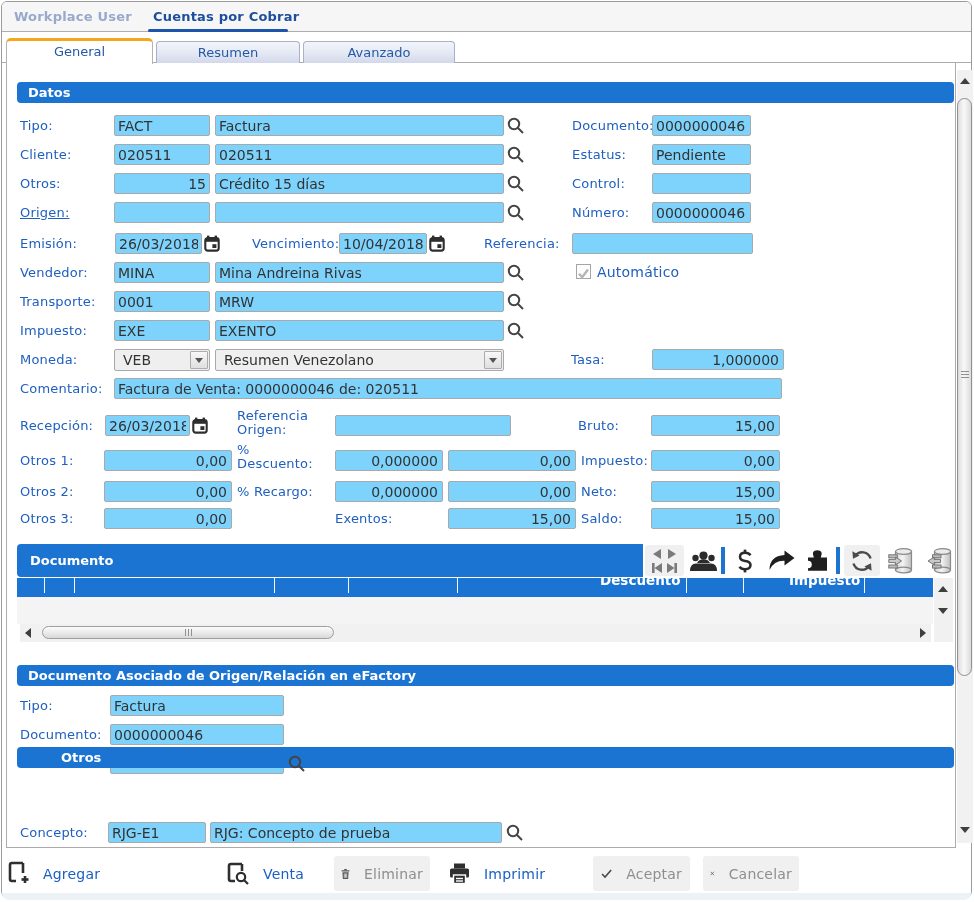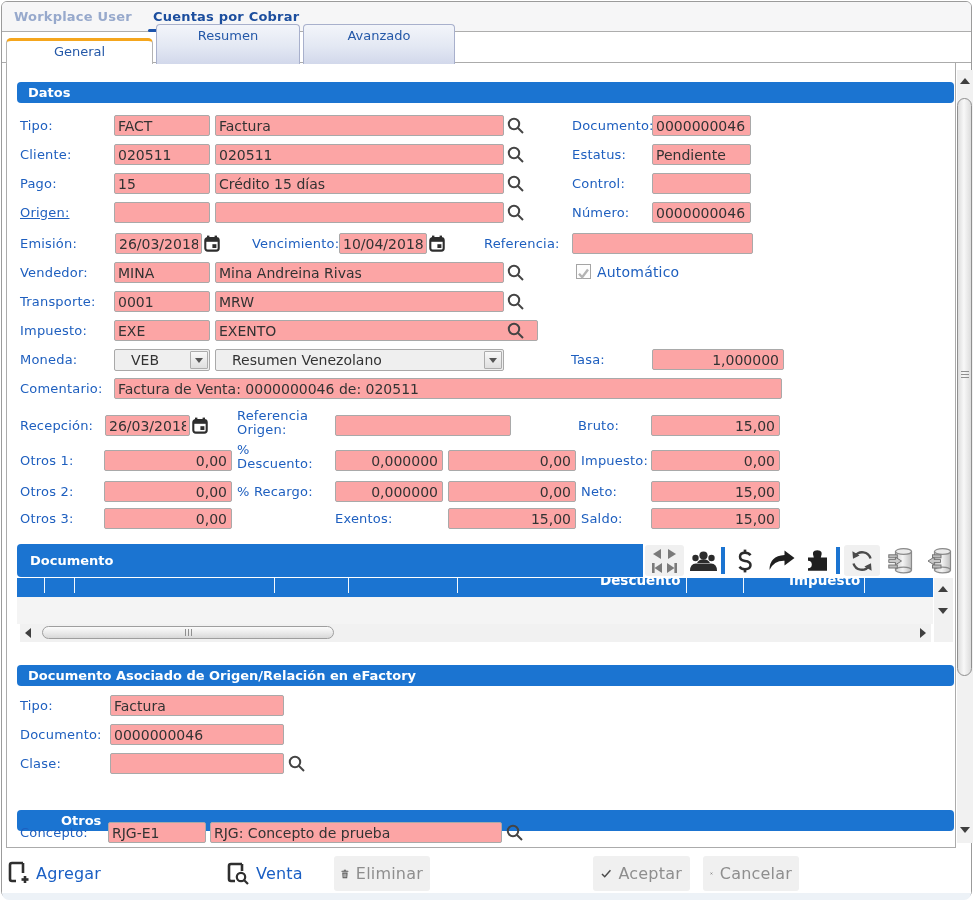--- a/index.html
+++ b/index.html
@@ -13,40 +13,40 @@
   .titlebar { left:2px; top:2px; width:969px; height:30px; background:#F6F6F7; border-bottom:1px solid #ADADAD; border-radius:5px 5px 0 0; }
   .titletab { top:0; height:30px; line-height:30px; font-size:13px; font-weight:bold; letter-spacing:0.2px; cursor:default; }
   .titletab.inactive { left:12px; color:#97A9CC; }
   .titletab.active { left:151px; color:#1C4E9E; }
   .title-underline { left:146px; top:27px; width:140px; height:3px; background:#1D54AC; border-radius:2px; }
 
   
   .subtab-line { left:2px; top:62px; width:969px; height:1px; background:#ABABAB; z-index:1; }
   .tab { text-align:center; font-size:13px; color:#2458A8; cursor:pointer; }
   .tab.active { left:6px; top:38px; width:147px; height:26px; background:#fff; border:1px solid #B3B3B3; border-bottom:none; border-top:3px solid #F5A61D; border-radius:5px 5px 0 0; line-height:21px; z-index:3; }
-  .tab.plain { top:24px; height:40px; background:linear-gradient(180deg,#F3F5FA 0%,#E3E8F3 55%,#D2D8EB 100%); border:1px solid #A8B0CC; border-bottom:none; border-radius:4px 4px 0 0; line-height:21px; z-index:2; }
+  .tab.plain { top:41px; height:22px; background:linear-gradient(180deg,#F3F5FA 0%,#E3E8F3 55%,#D2D8EB 100%); border:1px solid #A8B0CC; border-bottom:none; border-radius:4px 4px 0 0; line-height:21px; z-index:2; }
   #tab-resumen { left:156px; width:144px; }
   #tab-avanzado { left:303px; width:152px; }
 
   
   .panel { left:6px; top:62px; width:950px; height:786px; border:1px solid #ABABAB; border-top:1px solid #ABABAB; background:#fff; z-index:0; }
 
   
   .secbar { left:17px; width:937px; height:21px; background:#1B74D1; border-radius:4px; color:#fff; font-size:13px; font-weight:bold; line-height:21px; padding-left:11px; z-index:2; }
   #bar-datos { top:82px; }
   #bar-renglones { top:544px; height:33px; line-height:33px; border-radius:4px; padding-left:13px; }
   #bar-docasoc { top:665px; }
-  #bar-otros { top:810px;padding-left:44px; }
+  #bar-otros { top:747px;padding-left:44px; }
 
   
   .lbl { color:#1E5FBF; font-size:13px; letter-spacing:0.2px; height:21px; line-height:21px; white-space:nowrap; z-index:2; }
   .lbl2 { color:#1E5FBF; font-size:13px; letter-spacing:0.2px; line-height:14px; z-index:2; }
-  .inp { height:21px; background:#fca5a5; border:1px solid #A9A9A9; border-radius:2px; font-family:"DejaVu Sans", sans-serif; font-size:14px; color:#333; padding:0 3px; z-index:2; outline:none; }
+  .inp { height:21px; background:#7dd3fc; border:1px solid #A9A9A9; border-radius:2px; font-family:"DejaVu Sans", sans-serif; font-size:14px; color:#333; padding:0 3px; z-index:2; outline:none; }
   .inp.num { text-align:right; padding-right:4px; }
-  .selbox { height:22px; background:#EFEFEF; border:1px solid #A9A9A9; border-radius:2px; font-size:14px; color:#333; line-height:20px; padding-left:16px; z-index:2; }
+  .selbox { height:22px; background:#EFEFEF; border:1px solid #A9A9A9; border-radius:2px; font-size:14px; color:#333; line-height:20px; padding-left:8px; z-index:2; }
   .selarrow { position:absolute; right:1px; top:1px; bottom:1px; width:18px; background:linear-gradient(180deg,#F8F8F8,#DFDFDF); border:1px solid #ACACAC; border-radius:1px; }
   .selarrow:after { content:""; position:absolute; left:50%; top:50%; margin:-2px 0 0 -4px; border:4px solid transparent; border-top:5px solid #555; }
   .icon { z-index:3; }
 
   
   .checkbox { width:15px; height:15px; background:#FDFDFD; border:1px solid #A5A5A5; }
 
   
   .grid-header { left:17px; top:578px; width:916px; height:19px; background:#1B74D1; overflow:hidden; z-index:1; }
   .grid-sep { position:absolute; top:0; width:1px; height:15px; background:#FFF; opacity:.95; }
@@ -71,21 +71,21 @@
   .outer-thumb { position:absolute; left:0px; top:28px; width:15px; height:578px; border:1px solid #8F8F8F; border-radius:8px; background:linear-gradient(90deg,#DCDCDC 0%,#F8F8F8 45%,#DCDCDC 100%); }
 
   
   .rtoolbar { left:643px; top:544px; width:311px; height:33px; background:#fff; z-index:3; }
   .rtoolbar > * { position:absolute; }
   .rbtn { background:#F0F0F0; border-radius:3px; display:flex; align-items:center; justify-content:center; }
   .rsep { width:4px; height:27px; background:#1B74D1; top:3px; }
 
   
   .btoolbar { left:2px; top:848px; width:969px; height:45px; background:#fff; }
-  .bbtn { position:absolute; top:8px; height:35px; display:flex; align-items:center; gap:7px; border-radius:3px; padding:0 8px; font-size:16px; letter-spacing:0.2px; cursor:pointer; }
+  .bbtn { position:absolute; top:8px; height:35px; display:flex; align-items:center; gap:14px; border-radius:3px; padding:0 8px; font-size:14px; letter-spacing:0.2px; cursor:pointer; }
   .bbtn.enabled { color:#1A5FC4; }
   .bbtn.disabled { color:#8E8E8E; background:#F0F0F0; }
   .footer-strip { left:2px; top:893px; width:969px; height:7px; background:#EDF2F7; border-radius:0 0 7px 7px; }
 </style>
 </head>
 <body>
 
 <div class="abs window"></div>
 
 <div class="abs titlebar">
@@ -116,22 +116,22 @@
 <div class="abs lbl" style="left:20px; top:144px;">Cliente:</div>
 <input class="abs inp" style="left: 114px; top: 144px; width: 96px;" readonly="" value="020511">
 <input class="abs inp" style="left: 215px; top: 144px; width: 289px;" readonly="" value="020511">
 <svg class="abs icon" style="left:506px; top:145px;" width="20" height="20" viewBox="0 0 20 20">
     <circle cx="8" cy="8" r="5.2" fill="none" stroke="#444" stroke-width="2"></circle>
     <line x1="12" y1="12" x2="17" y2="17" stroke="#444" stroke-width="2"></line>
   </svg>
 <div class="abs lbl" style="left:572px; top:144px;">Estatus:</div>
 <input class="abs inp" style="left: 652px; top: 144px; width: 99px;" readonly="" value="Pendiente">
 
-<div class="abs lbl" style="left:20px; top:173px;">Pago:</div>
-<input class="abs inp" style="left: 114px; top: 173px; width: 96px;" readonly="" value="15">
+<div class="abs lbl" style="left:20px; top:173px;">Otros:</div>
+<input class="abs inp" style="left: 114px; top: 173px; width: 96px; text-align: right;" readonly="" value="15">
 <input class="abs inp" style="left: 215px; top: 173px; width: 289px;" readonly="" value="Crédito 15 días">
 <svg class="abs icon" style="left:506px; top:174px;" width="20" height="20" viewBox="0 0 20 20">
     <circle cx="8" cy="8" r="5.2" fill="none" stroke="#444" stroke-width="2"></circle>
     <line x1="12" y1="12" x2="17" y2="17" stroke="#444" stroke-width="2"></line>
   </svg>
 <div class="abs lbl" style="left:572px; top:173px;">Control:</div>
 <input class="abs inp" style="left: 652px; top: 173px; width: 99px;" readonly="" value="">
 
 <div class="abs lbl" style="left:20px; top:202px;text-decoration:underline;">Origen:</div>
 <input class="abs inp" style="left: 114px; top: 202px; width: 96px;" readonly="" value="">
@@ -181,21 +181,21 @@
 <div class="abs lbl" style="left:20px; top:291px;">Transporte:</div>
 <input class="abs inp" style="left: 114px; top: 291px; width: 96px;" readonly="" value="0001">
 <input class="abs inp" style="left: 215px; top: 291px; width: 289px;" readonly="" value="MRW">
 <svg class="abs icon" style="left:506px; top:292px;" width="20" height="20" viewBox="0 0 20 20">
     <circle cx="8" cy="8" r="5.2" fill="none" stroke="#444" stroke-width="2"></circle>
     <line x1="12" y1="12" x2="17" y2="17" stroke="#444" stroke-width="2"></line>
   </svg>
 
 <div class="abs lbl" style="left:20px; top:320px;">Impuesto:</div>
 <input class="abs inp" style="left: 114px; top: 320px; width: 96px;" readonly="" value="EXE">
-<input class="abs inp" style="left: 215px; top: 320px; width: 323px;" readonly="" value="EXENTO">
+<input class="abs inp" style="left: 215px; top: 320px; width: 289px;" readonly="" value="EXENTO">
 <svg class="abs icon" style="left:506px; top:321px;" width="20" height="20" viewBox="0 0 20 20">
     <circle cx="8" cy="8" r="5.2" fill="none" stroke="#444" stroke-width="2"></circle>
     <line x1="12" y1="12" x2="17" y2="17" stroke="#444" stroke-width="2"></line>
   </svg>
 
 <div class="abs lbl" style="left:20px; top:349px;">Moneda:</div>
 <div class="abs selbox" style="left:114px; top:349px; width:96px;">
   <span>VEB</span>
   <span class="selarrow"></span>
 </div>
@@ -408,20 +408,30 @@
     <svg width="19" height="22" viewBox="0 0 19 22">
       <rect x="1" y="3.2" width="17" height="2.6" rx="1" fill="#565656"></rect>
       <rect x="6.5" y="0.5" width="6" height="2.4" rx="1" fill="#565656"></rect>
       <path d="M3,7.5 L16,7.5 L15,21.5 L4,21.5 Z" fill="#565656"></path>
       <line x1="7" y1="10" x2="7" y2="19" stroke="#F0F0F0" stroke-width="1.6"></line>
       <line x1="9.5" y1="10" x2="9.5" y2="19" stroke="#F0F0F0" stroke-width="1.6"></line>
       <line x1="12" y1="10" x2="12" y2="19" stroke="#F0F0F0" stroke-width="1.6"></line>
     </svg>
     <span>Eliminar</span>
   </div>
+  <div class="bbtn enabled" style="left:439px;">
+    <svg width="21" height="21" viewBox="0 0 21 21">
+      <rect x="5" y="0.5" width="11" height="5" fill="#2F2F2F"></rect>
+      <rect x="1" y="5.5" width="19" height="9" rx="1.5" fill="#2F2F2F"></rect>
+      <rect x="4.5" y="12" width="12" height="8.5" fill="#2F2F2F" stroke="#fff" stroke-width="1.4"></rect>
+      <line x1="7" y1="15.5" x2="14" y2="15.5" stroke="#fff" stroke-width="1.4"></line>
+      <line x1="7" y1="18" x2="14" y2="18" stroke="#fff" stroke-width="1.4"></line>
+    </svg>
+    <span>Imprimir</span>
+  </div>
   <div class="bbtn disabled" style="left:591px; width:97px;">
     <svg width="21" height="17" viewBox="0 0 21 17">
       <polyline points="2,9.5 7.5,15 19,2" fill="none" stroke="#4A4A4A" stroke-width="3"></polyline>
     </svg>
     <span>Aceptar</span>
   </div>
   <div class="bbtn disabled" style="left:701px; width:96px; padding:0 7px;">
     <svg width="19" height="19" viewBox="0 0 19 19">
       <line x1="2.5" y1="2.5" x2="16.5" y2="16.5" stroke="#4A4A4A" stroke-width="2.8"></line>
       <line x1="16.5" y1="2.5" x2="2.5" y2="16.5" stroke="#4A4A4A" stroke-width="2.8"></line>

